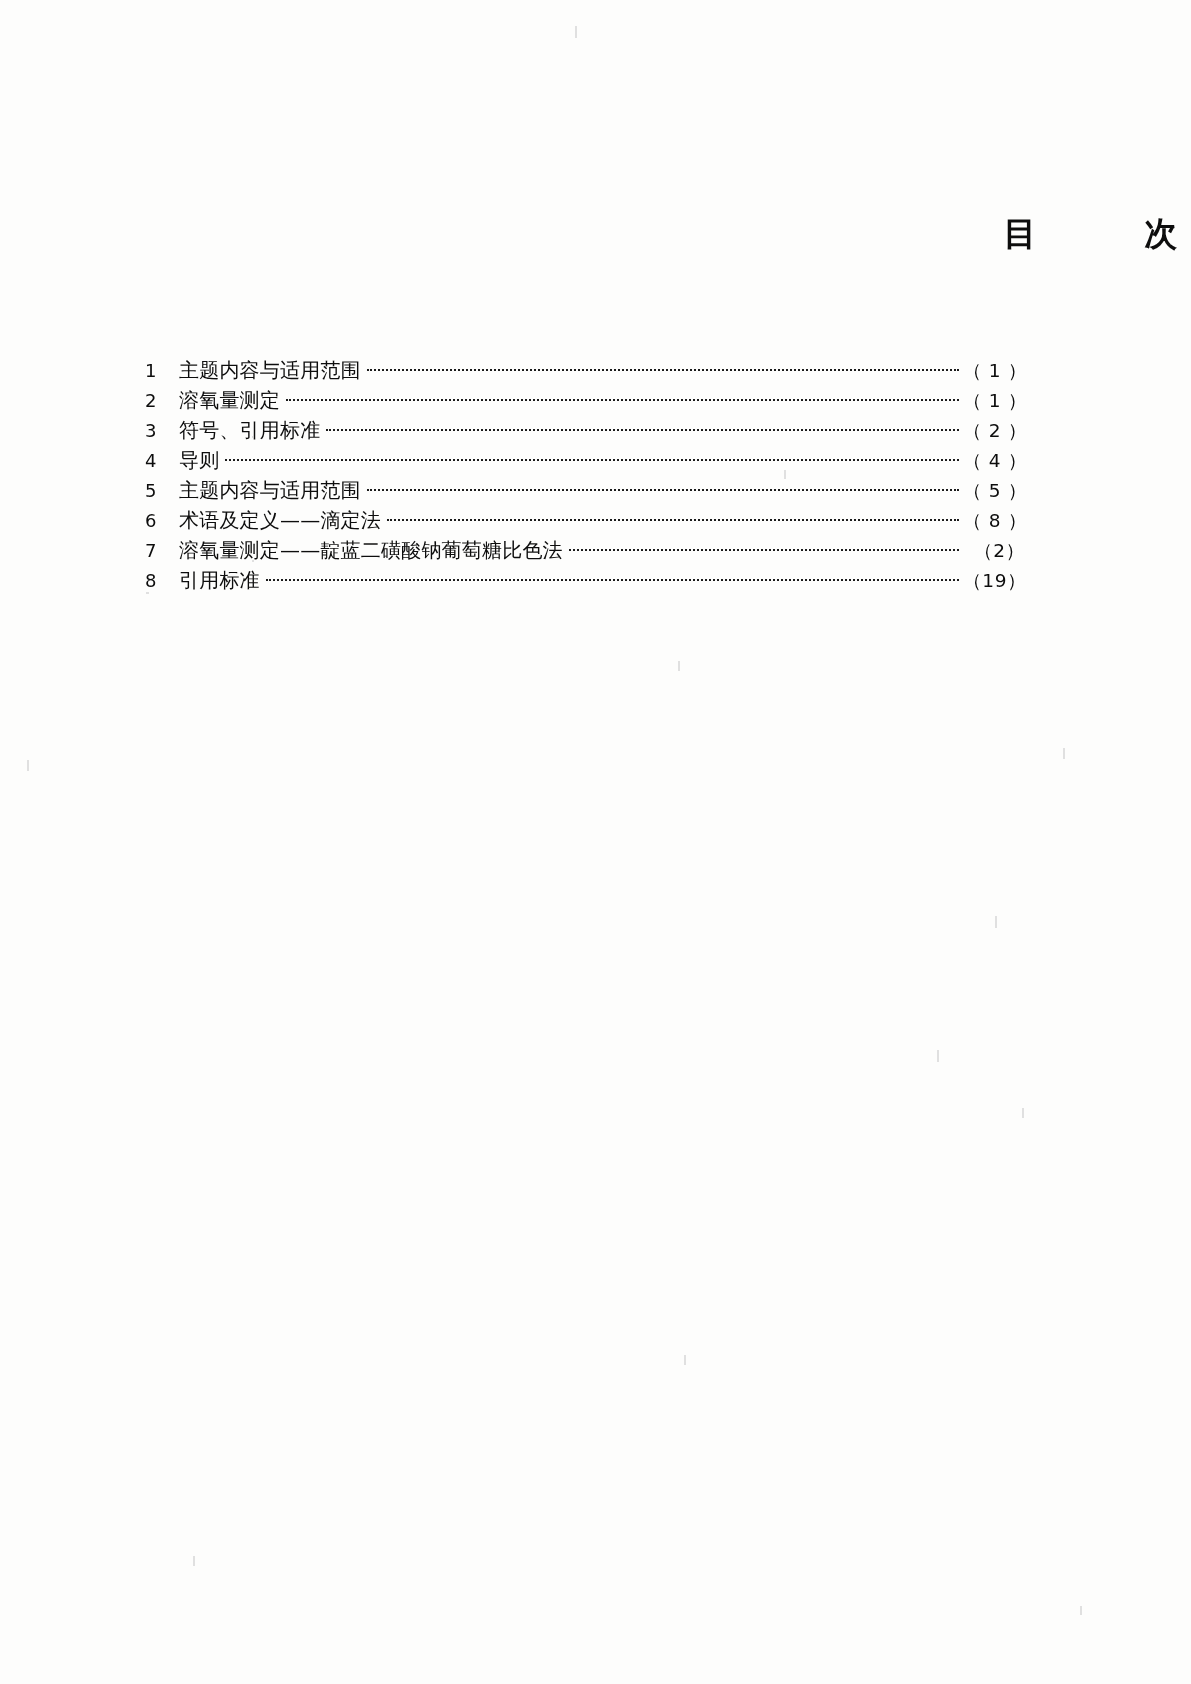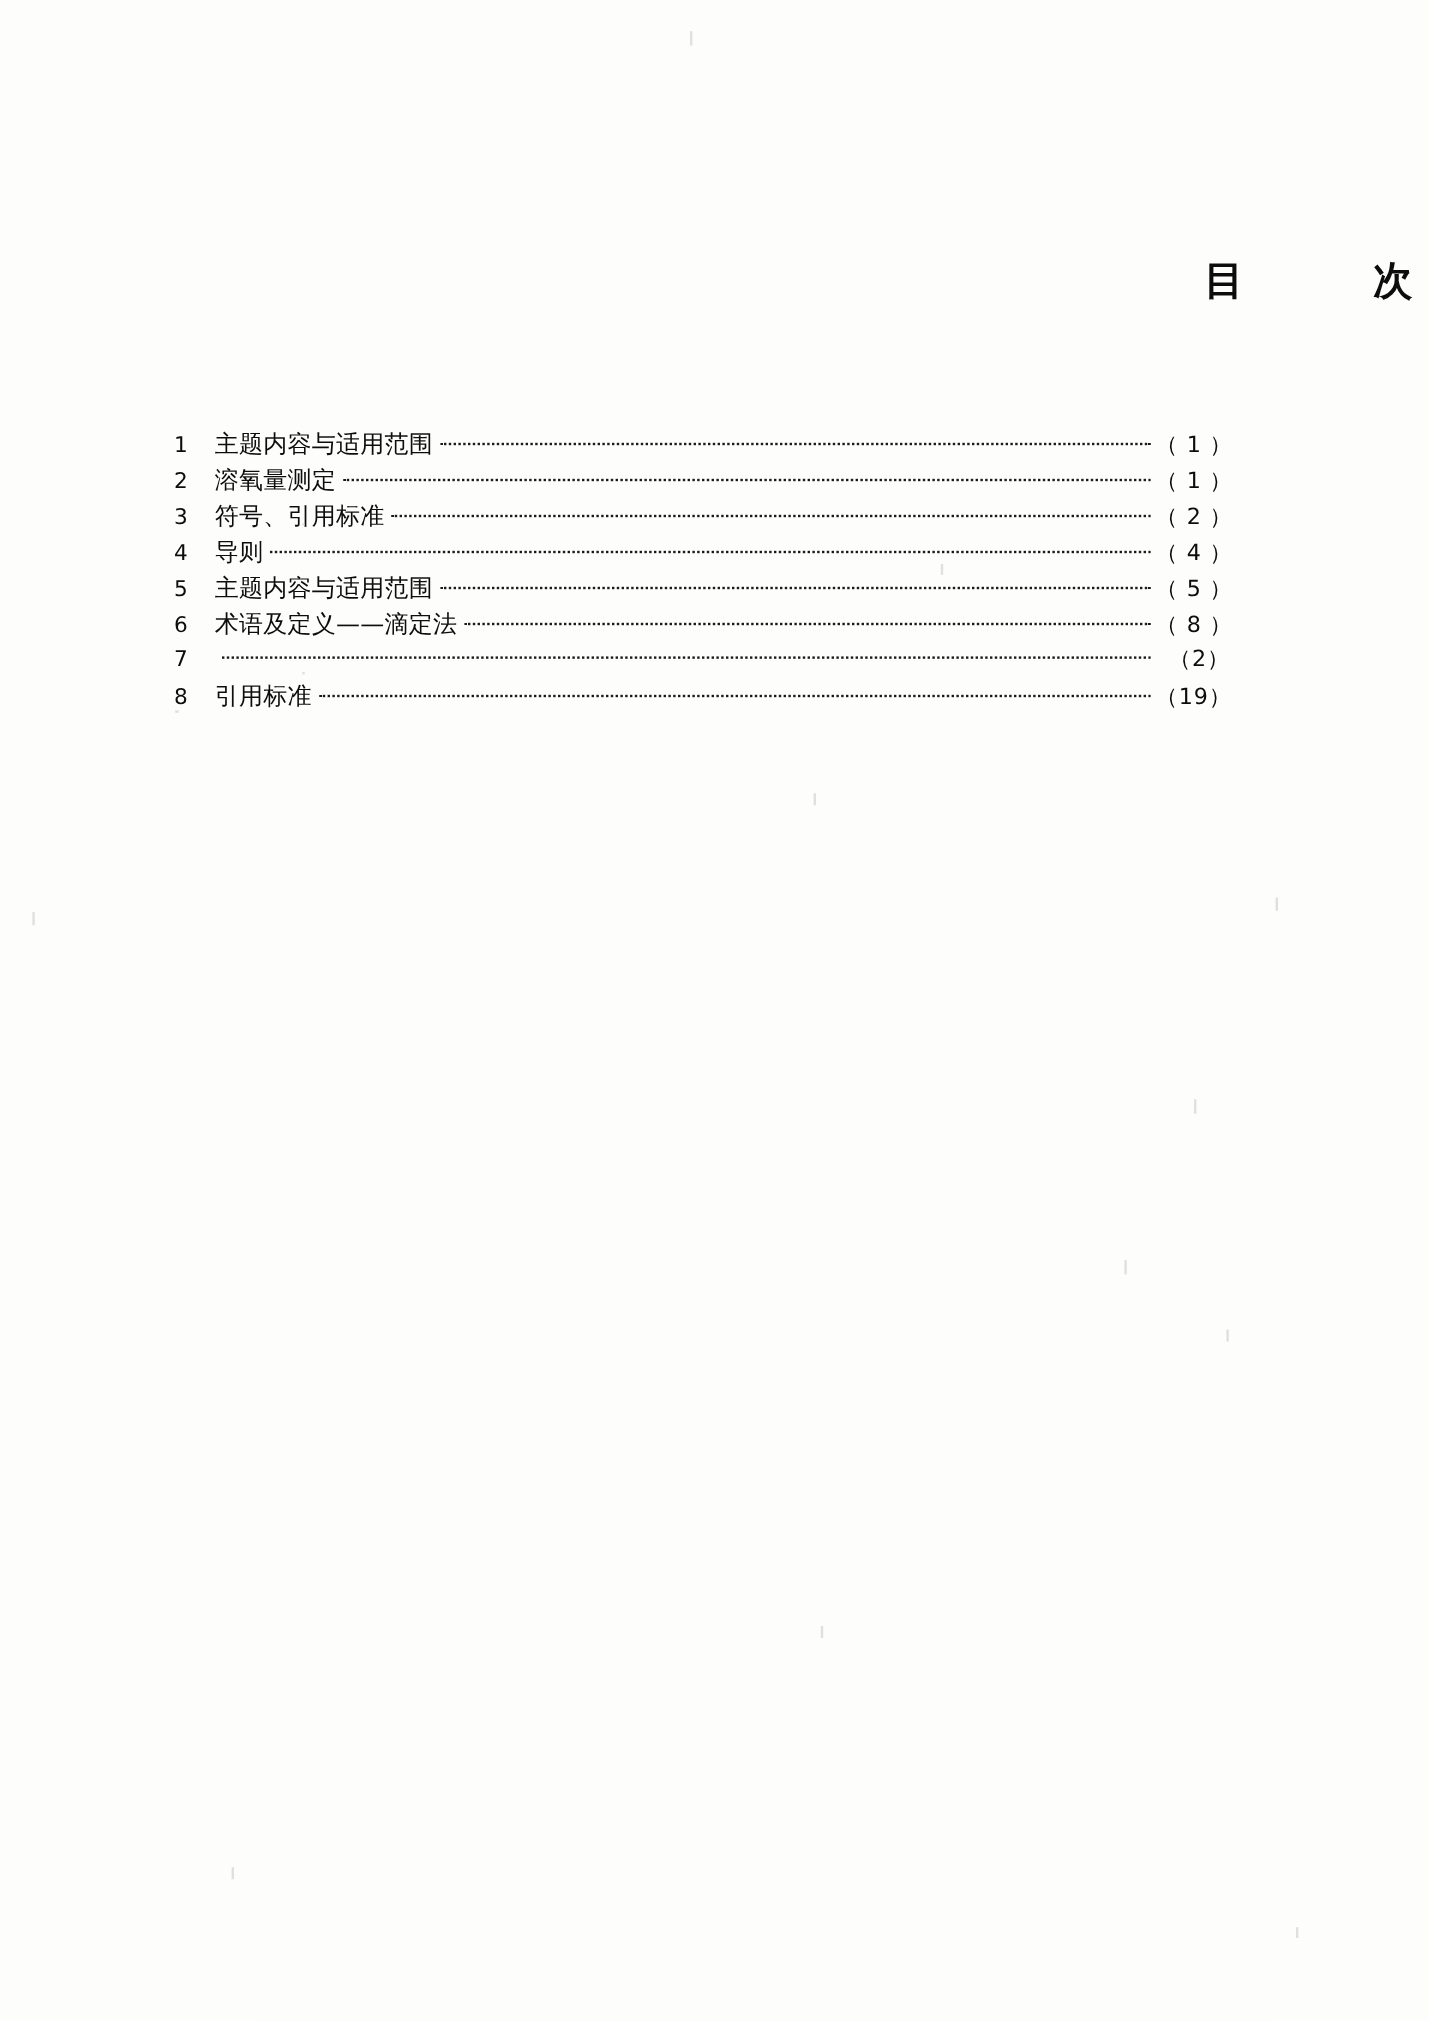--- a/index.html
+++ b/index.html
@@ -131,20 +131,21 @@
 
     <div class="toc-row">
       <span class="toc-num">6</span>
       <span class="toc-label">术语及定义——滴定法</span>
       <span class="toc-leader"></span>
       <span class="toc-page">（ 8 ）</span>
     </div>
 
     <div class="toc-row">
       <span class="toc-num">7</span>
+      <span class="toc-label">溶氧量测定——靛蓝二磺酸钠葡萄糖比色法</span>
       <span class="toc-leader"></span>
       <span class="toc-page">（2）</span>
     </div>
 
     <div class="toc-row">
       <span class="toc-num">8</span>
       <span class="toc-label">引用标准</span>
       <span class="toc-leader"></span>
       <span class="toc-page">（19）</span>
     </div>

